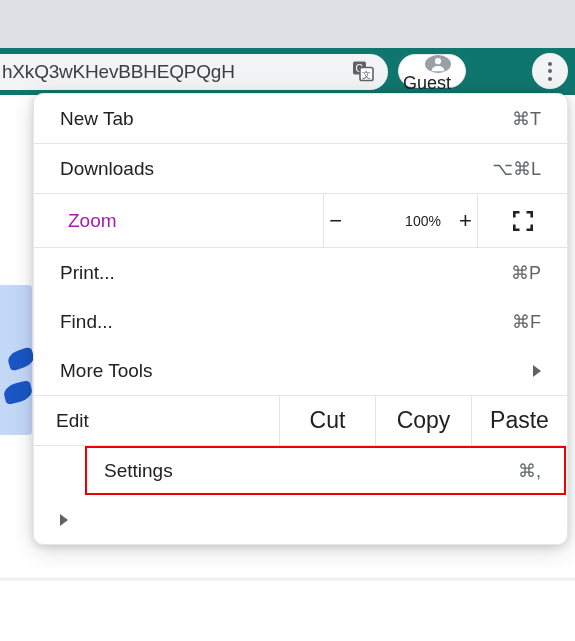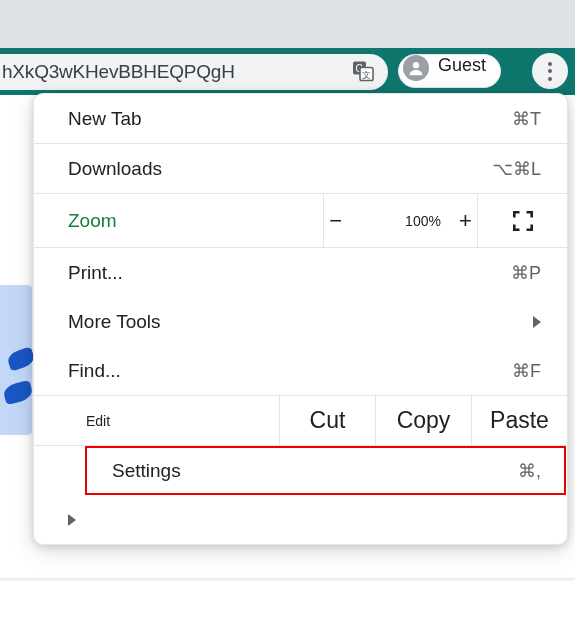--- a/index.html
+++ b/index.html
@@ -32,21 +32,21 @@
   .translate-btn {
     position: absolute; left: 348px; top: 56px; width: 30px; height: 30px;
     display: flex; align-items: center; justify-content: center;
     border-radius: 50%;
   }
   .guest-chip {
     position: absolute; left: 398px; top: 54px; height: 34px;
     padding: 0 14px 0 4px;
     border: 1px solid #e3e5e8; border-radius: 17px;
     background: #fff;
-    display: flex; align-items: flex-start; gap: 9px;
+    display: flex; align-items: flex-end;  flex-direction: column;
   }
   .avatar {
     width: 26px; height: 26px; border-radius: 50%;
     background: #9aa0a6;
     display: flex; align-items: center; justify-content: center;
   }
   .guest-label { font-size: 18px; color: #202124; }
   .kebab {
     position: absolute; left: 532px; top: 53px;
     width: 36px; height: 36px; border-radius: 50%;
@@ -88,54 +88,54 @@
   .menu {
     position: absolute; left: 33px; top: 93px; width: 535px;
     background: #ffffff;
     border-radius: 10px;
     border: 1px solid #e6e6e6;
     box-shadow: 0 2px 10px rgba(0,0,0,0.16), 0 6px 26px rgba(0,0,0,0.12);
     overflow: hidden;
   }
   .row {
     position: relative; display: flex; align-items: center;
-    height: 49px; padding: 0 26px 0 34px;
+    height: 49px; padding: 0 26px 0 26px;
     font-size: 19px; color: #202124; justify-content: space-between;
   }
   .row .label { flex: 1; white-space: nowrap; }
   .row .accel { color: #5f6368; font-size: 18px; white-space: nowrap; }
   .row .arrow {
     width: 0; height: 0; border-left: 8px solid #5f6368;
     border-top: 6px solid transparent; border-bottom: 6px solid transparent;
   }
   .sep { height: 1px; background: #e4e4e4; margin: 0; }
 
   
   .zoom-row {
     display: flex; align-items: stretch; height: 53px;
   }
   .zoom-label {
     flex: 1; display: flex; align-items: center;
-    padding-left: 34px; font-size: 19px; color: #15803d;
+    padding-left: 34px; font-size: 19px; color: #a21caf;
   }
   .zoom-ctrls {
     width: 155px; display: flex; align-items: center; justify-content: center;
     gap: 18px; border-left: 1px solid #e4e4e4; border-right: 1px solid #e4e4e4;
   }
   .zoom-minus, .zoom-plus { font-size: 22px; color: #202124; line-height: 1; }
   .zoom-pct { font-size: 14px; color: #202124; margin-left: 45px; }
   .zoom-full {
     width: 89px; display: flex; align-items: center; justify-content: center;
   }
 
   
   .edit-row { display: flex; align-items: stretch; height: 49px; }
   .edit-label {
     flex: 1; display: flex; align-items: center;
-    padding-left: 52px; font-size: 14px; color: #202124;
+    padding-left: 22px; font-size: 19px; color: #202124;
   }
   .edit-act {
     width: 96px; display: flex; align-items: center; justify-content: center;
     font-size: 23px; color: #202124; border-left: 1px solid #e4e4e4;
   }
 
   
   .hl-wrap { position: relative; margin-left: 44px; }
   .highlight-box {
     position: absolute; left: 7px; right: 1px; top: 0; bottom: 0;
@@ -222,27 +222,27 @@
     </div>
 
     <div class="sep"></div>
 
     <div class="row">
       <span class="label">Print...</span>
       <span class="accel">⌘P</span>
     </div>
 
     <div class="row">
+      <span class="label">Find...</span>
+      <span class="accel">⌘F</span>
+    </div>
+
+    <div class="row">
       <span class="label">More Tools</span>
       <span class="arrow"></span>
-    </div>
-
-    <div class="row">
-      <span class="label">Find...</span>
-      <span class="accel">⌘F</span>
     </div>
 
     <div class="sep"></div>
 
     <div class="edit-row">
       <div class="edit-label">Edit</div>
       <div class="edit-act">Cut</div>
       <div class="edit-act">Copy</div>
       <div class="edit-act">Paste</div>
     </div>

